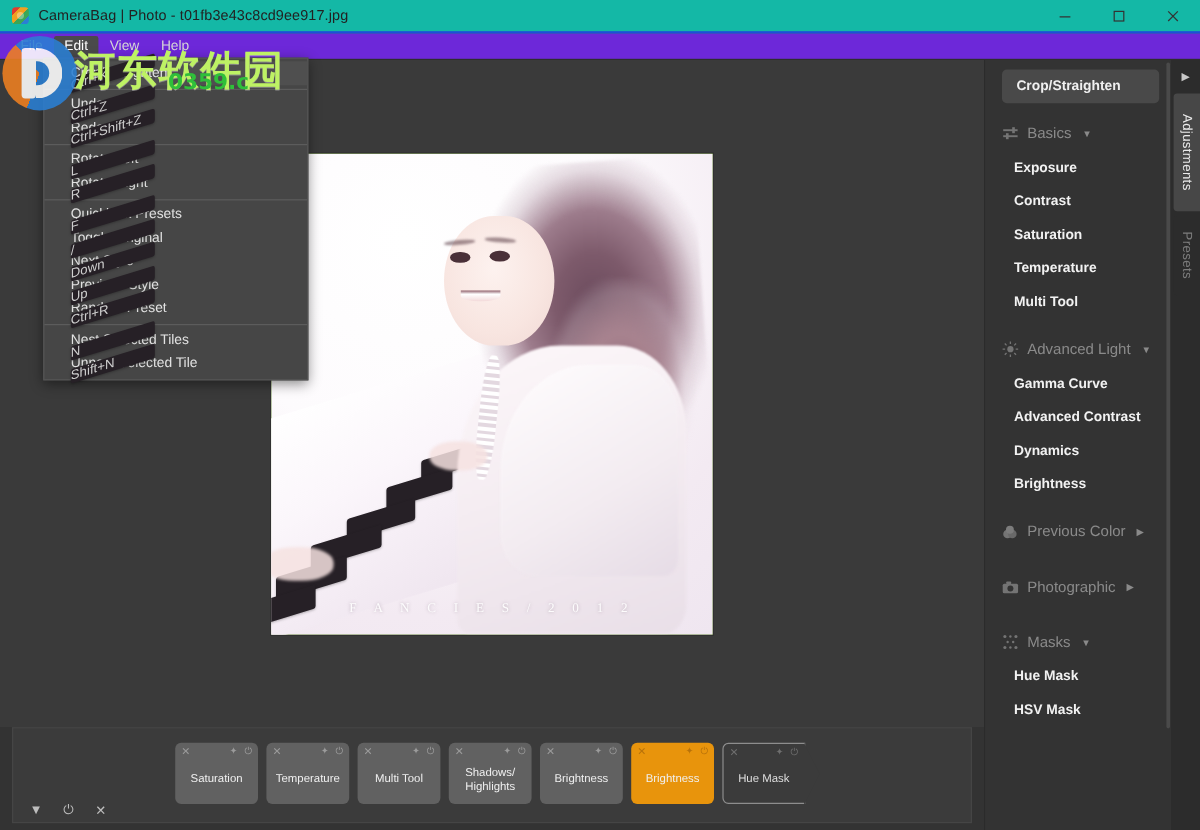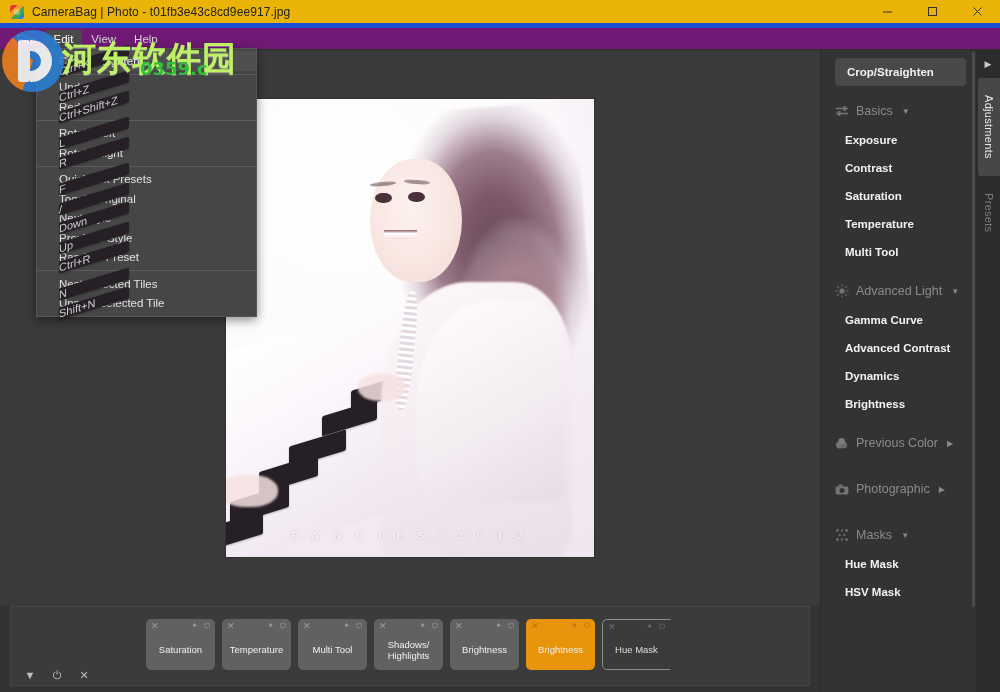--- a/index.html
+++ b/index.html
@@ -6,21 +6,21 @@
   body {
     width:1000px; height:692px; overflow:hidden;
     font-family:"Liberation Sans", sans-serif;
     background:#2b2b2b; position:relative;
   }
   #app { position:absolute; inset:0; background:#333333; }
 
   
   .titlebar{
     position:absolute; left:0; top:0; width:1000px; height:28px;
-    background:#eab308; border-bottom:5px solid #1d4ed8;
+    background:#14b8a6; border-bottom:2px solid #1d4ed8;
     display:flex; align-items:center;
   }
   .tb-icon{
     width:14px;height:14px;margin-left:10px;margin-right:8px;border-radius:3px;
     background:
       linear-gradient(135deg,#e03b2f 0 25%, #f0a020 25% 50%, #3aa757 50% 75%, #2a7fd4 75% 100%);
     position:relative; flex:0 0 auto;
   }
   .tb-icon::after{
     content:""; position:absolute; inset:4px; border-radius:50%; background:#fff; opacity:.35;
@@ -30,21 +30,21 @@
   .win-btns{display:flex; height:28px;}
   .win-btn{
     width:45px;height:28px;display:flex;align-items:center;justify-content:center;
     color:#333;font-size:12px; line-height:1;
   }
   .win-btn svg{display:block;}
 
   
   .menubar{
     position:absolute; left:0; top:28px; width:1000px; height:22px;
-    background:#701a75; display:flex; align-items:center; padding-left:8px;
+    background:#6d28d9; display:flex; align-items:center; padding-left:8px;
     border-bottom:1px solid #2e2e2e;
   }
   .menu-item{
     font-size:11.5px; color:#d6d6d6; padding:3px 9px; border-radius:2px;
     white-space:nowrap;
   }
   .menu-item.active{ background:#4a4a4a; color:#fff; }
 
   
   .workspace{
@@ -52,21 +52,21 @@
     background:#333333;
   }
   .canvas-area{
     position:absolute; left:0; top:0; right:180px; bottom:86px;
     background:#3a3a3a;
     display:flex; align-items:center; justify-content:center;
   }
 
   
   .photo{
-    width:368px; height:458px; position:relative; overflow:hidden;
+    width:368px; height:401px; position:relative; overflow:hidden;
     background:#4d7c0f;
     box-shadow:0 0 0 1px rgba(0,0,0,.15);
   }
   .ph-bg{
     position:absolute; inset:0;
     background:
       radial-gradient(circle at 30% 18%, #ffffff 0%, #fdfbfd 40%, #f3eaf2 75%, #efe6f0 100%);
   }
   .ph-hair{
     position:absolute; left:40%; top:2%; width:58%; height:62%;

